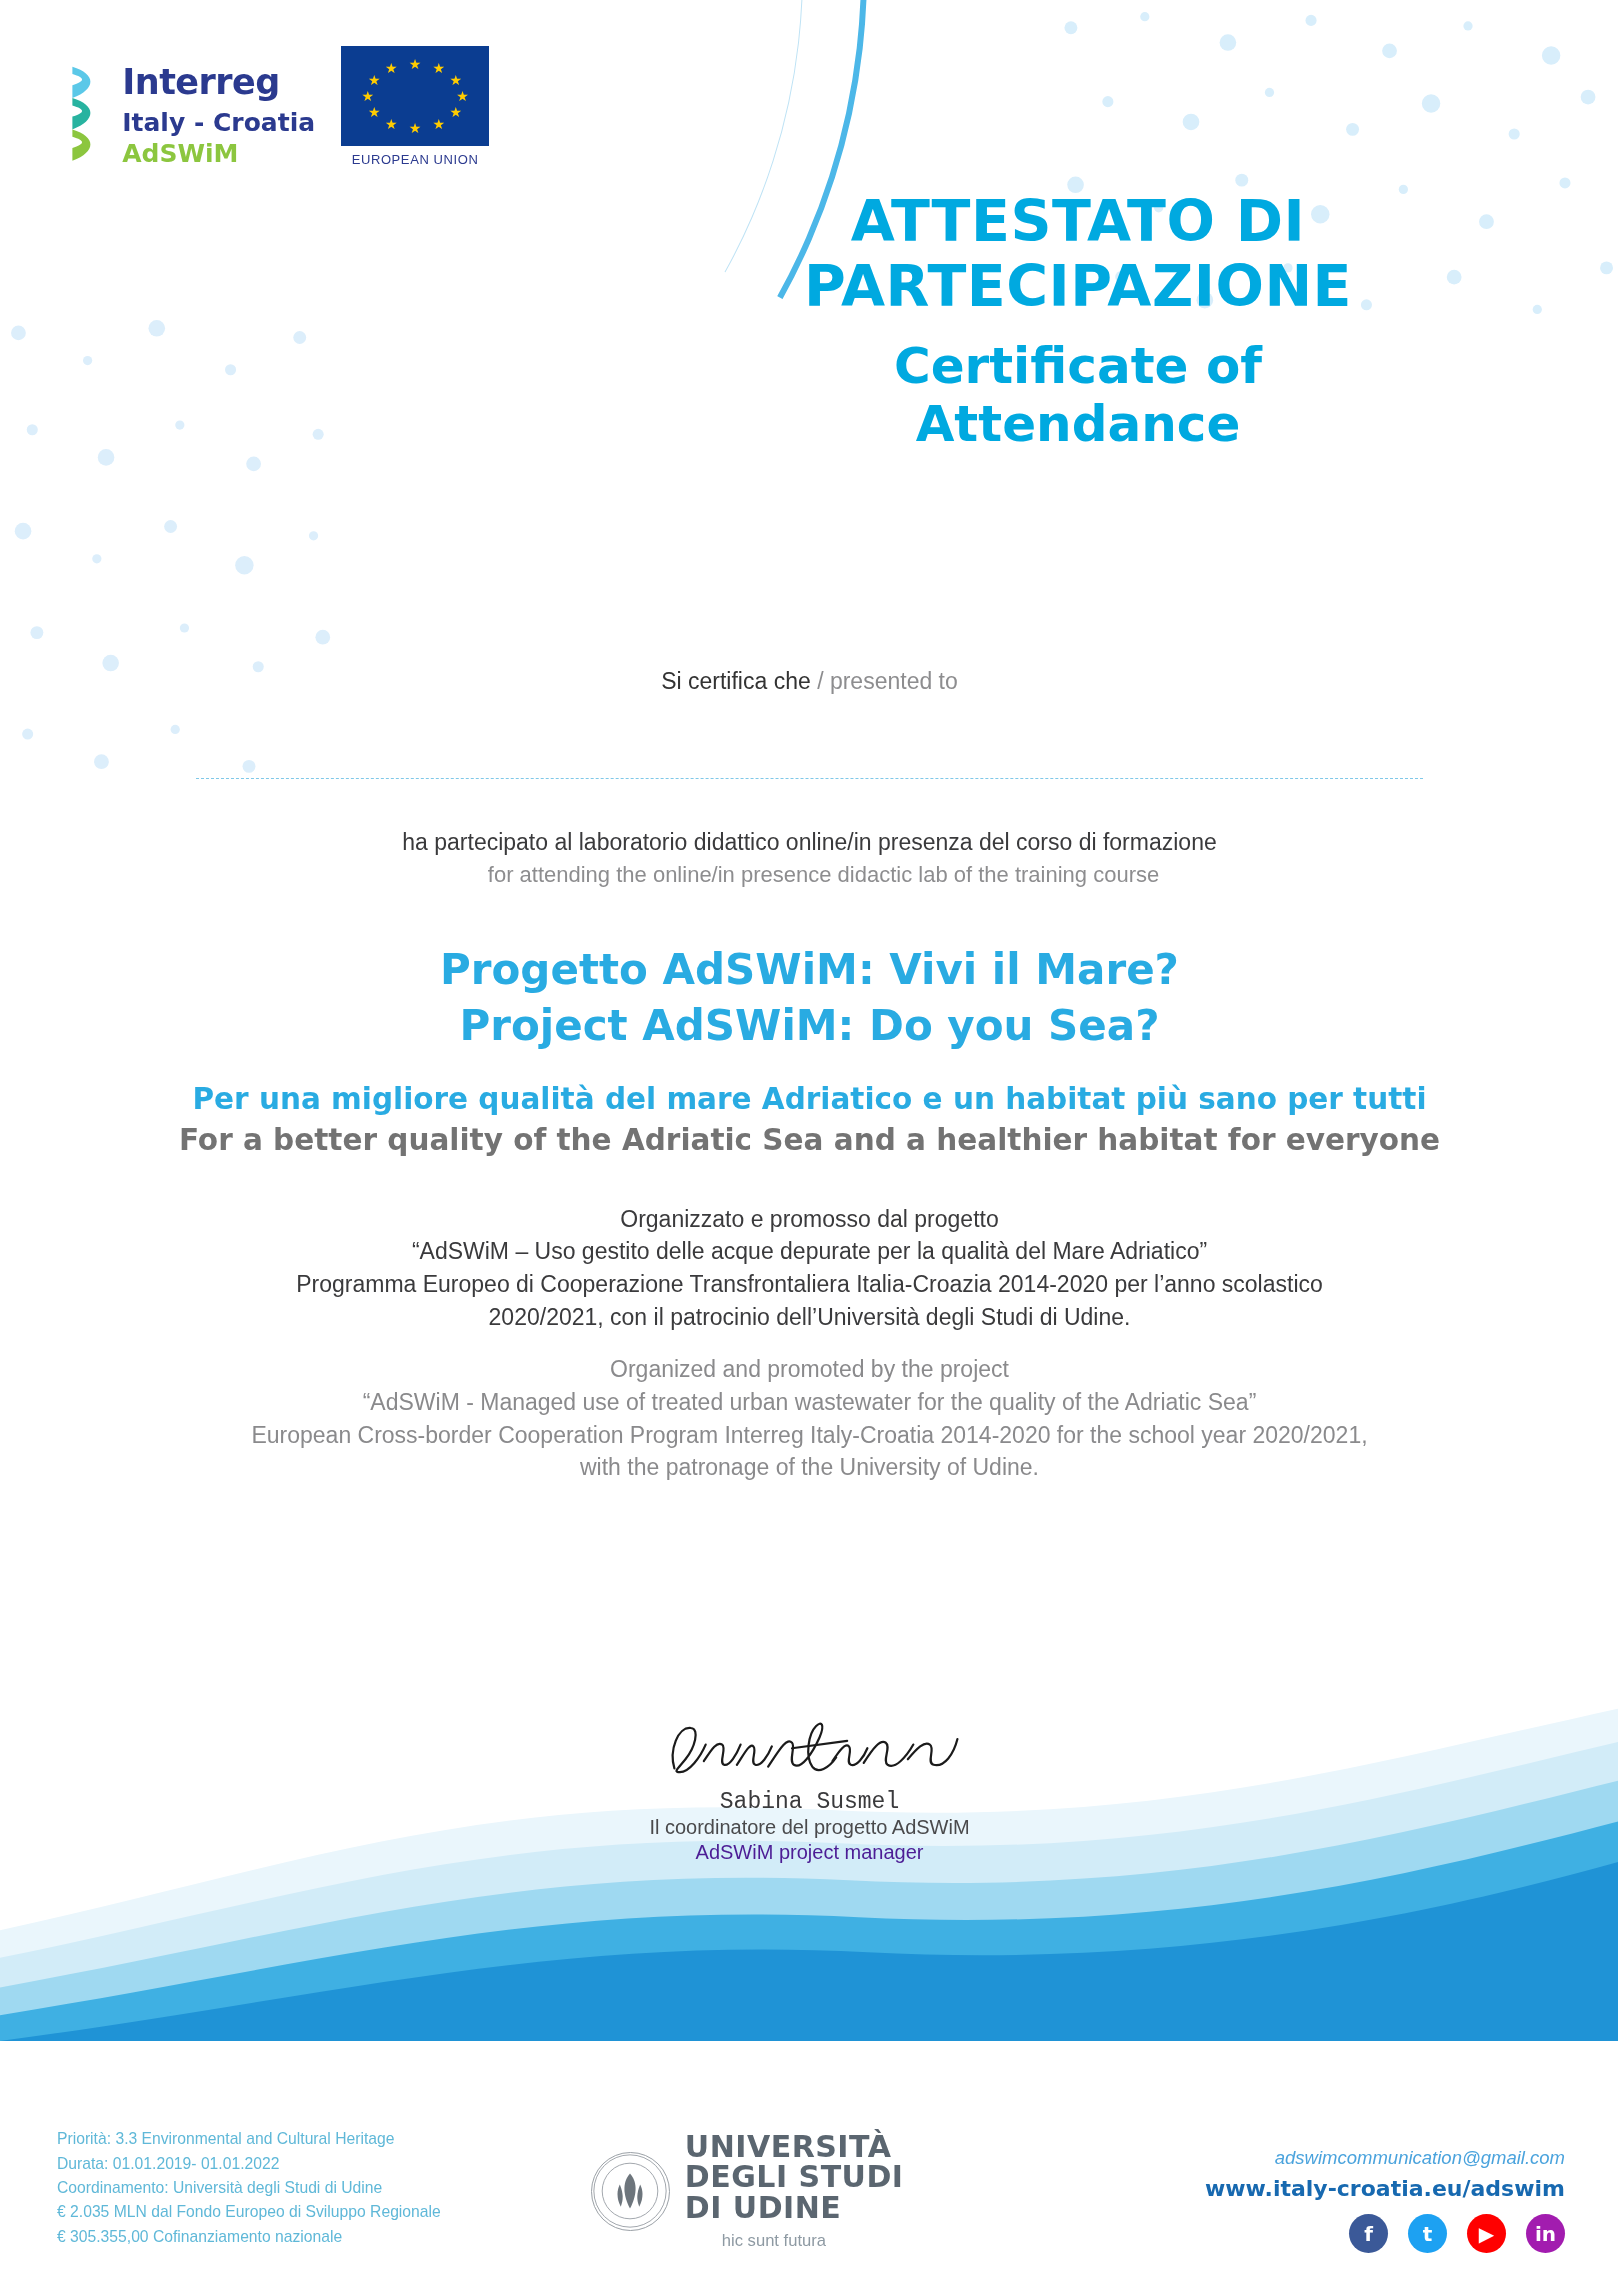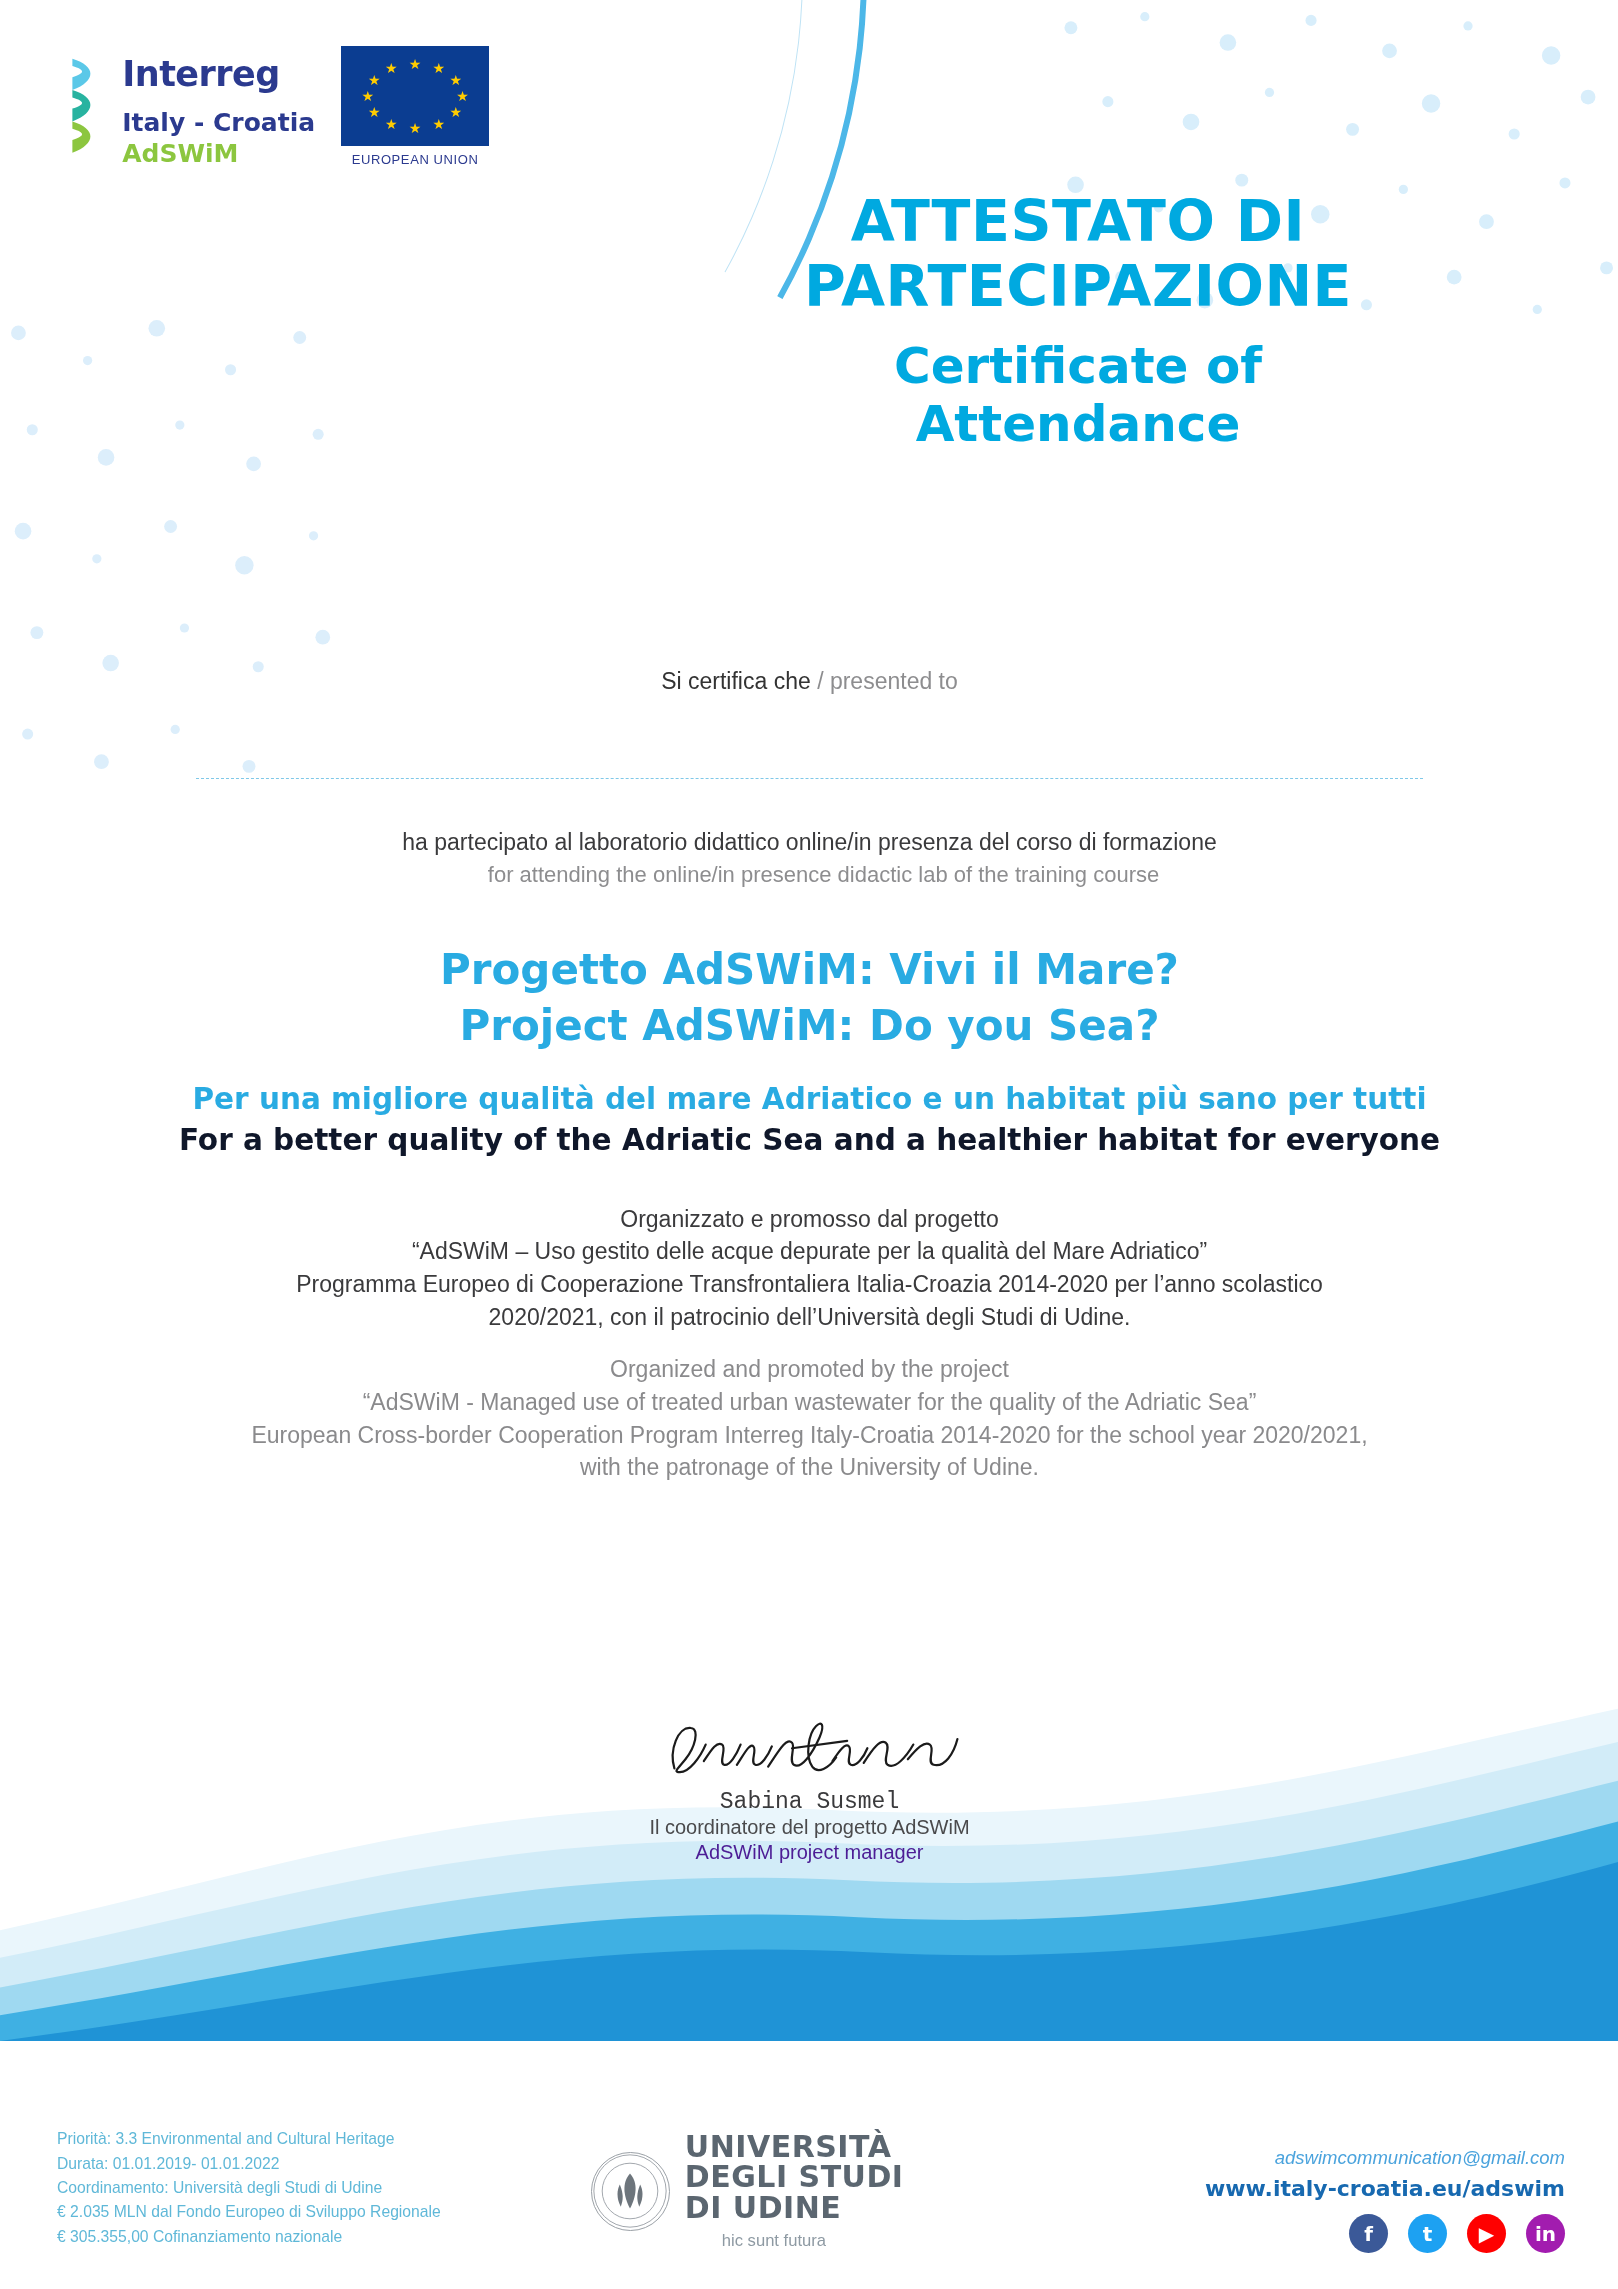--- a/index.html
+++ b/index.html
@@ -52,21 +52,21 @@
   .interreg-logo { display: flex; align-items: flex-start; }
   .wavemark { width: 48px; height: 97px; position: relative; margin-right: 9.2px; }
   .wavemark svg { display:block; }
   .interreg-text { padding-top: 3.7px; }
   .interreg-title {
     font-family: "DejaVu Sans", sans-serif;
     font-size: 35px; font-weight: bold; color: #2b3a8f; letter-spacing: -0.5px; line-height: 1;
   }
   .interreg-sub {
     font-family: "DejaVu Sans", sans-serif;
-    font-size: 25px; font-weight: bold; color: #2b3a8f; line-height: 1.25; margin-top: 15px;
+    font-size: 25px; font-weight: bold; color: #2b3a8f; line-height: 1.25; margin-top: 7px;
   }
   .interreg-prog {
     font-family: "DejaVu Sans", sans-serif;
     font-size: 25px; font-weight: bold; color: #8cc63f; line-height: 1.1; margin-top: 1.8px;
   }
 
   .eu-block { margin-left: 26px; text-align: center; padding-top: 1.8px; }
   .eu-flag {
     width: 148px; height: 100px; background: #0b3d91; position: relative; display: block;
   }
@@ -118,21 +118,21 @@
     font-family: "DejaVu Sans", sans-serif;
     font-size: 42px; font-weight: bold; color: #29abe2; line-height: 1.35;
   }
   .subtitle-it {
     margin-top: 24px;
     font-family: "DejaVu Sans", sans-serif;
     font-size: 29.5px; font-weight: bold; color: #29abe2; line-height: 1.4;
   }
   .subtitle-en {
     font-family: "DejaVu Sans", sans-serif;
-    font-size: 29.5px; font-weight: bold; color: #0f172a; line-height: 1.4;
+    font-size: 29.5px; font-weight: bold; color: #737373; line-height: 1.4;
   }
 
   .org-it { margin-top: 41px; font-size: 23px; color: #3a3a3c; line-height: 1.42; }
   .org-en { margin-top: 20px; font-size: 23px; color: #8a8a8c; line-height: 1.42; }
 
   
   .signature-block { position: absolute; left: 0; right: 0; top: 1717px; text-align: center; }
   .sig-img { height: 68px; display: flex; justify-content: center; align-items: flex-end; }
   .sig-name { margin-top: 3.7px; font-size: 23px; color: #3a3a3c; font-family: Liberation Mono, monospace; }
   .sig-role-it { font-size: 20px; color: #4a4a4c; margin-top: 1.8px; }

